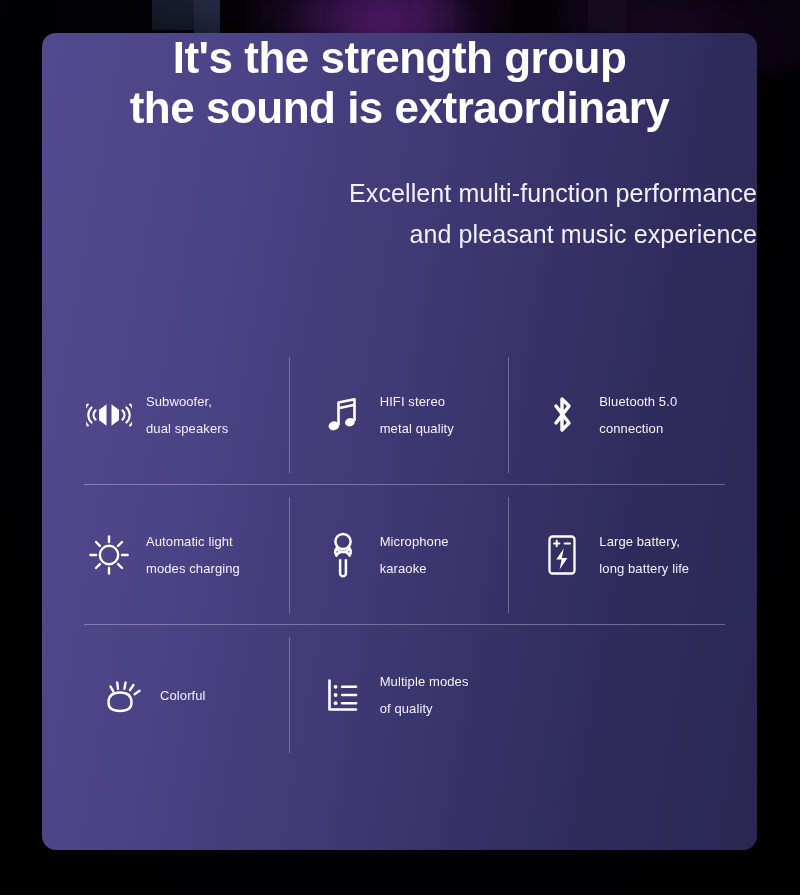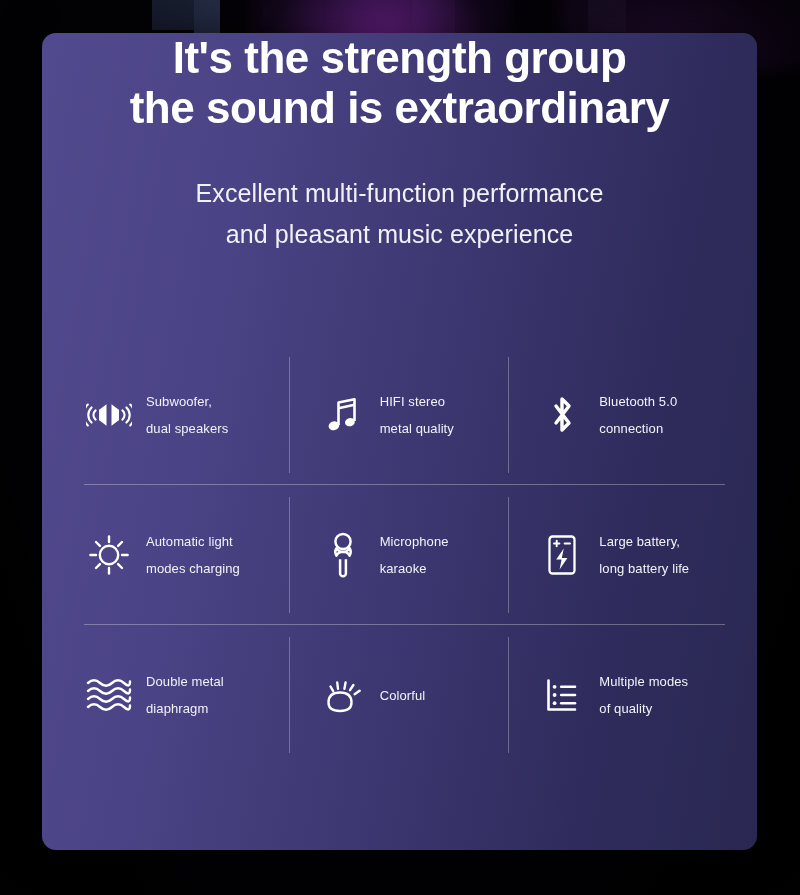--- a/index.html
+++ b/index.html
@@ -85,21 +85,21 @@
   .title-line {
     color: #ffffff;
     font-size: 44px;
     font-weight: bold;
     line-height: 50px;
     letter-spacing: -0.5px;
     white-space: nowrap;
   }
   #subtitle {
     margin-top: 40px;
-    text-align: center;
+    text-align: right;
   }
   .subtitle-line {
     color: #f2f1f8;
     font-size: 25px;
     font-weight: normal;
     line-height: 41px;
     letter-spacing: 0.1px;
     white-space: nowrap;
   }
 
@@ -289,36 +289,20 @@
           </g>
           <path d="M18.8 15.6 L11.2 26.6 L16.6 26.6 L14.6 36.4 L22.4 25 L16.8 25 Z" fill="#fff"></path>
         </svg>
       </div>
       <div class="feature-text">
         <span>Large battery,</span>
         <span class="l2">long battery life</span>
       </div>
     </div>
 
-    <div class="feature-cell row3 col1">
-      <div class="feature-icon">
-        <svg width="46" height="38" viewBox="0 0 46 38" fill="none">
-          <g stroke="#fff" stroke-width="2.4" stroke-linecap="round" fill="none">
-            <path d="M2 7 Q8 1.4 14 7 T26 7 T38 7 T44 5.5"></path>
-            <path d="M2 15 Q8 9.4 14 15 T26 15 T38 15 T44 13.5"></path>
-            <path d="M2 23 Q8 17.4 14 23 T26 23 T38 23 T44 21.5"></path>
-            <path d="M2 31 Q8 25.4 14 31 T26 31 T38 31 T44 29.5"></path>
-          </g>
-        </svg>
-      </div>
-      <div class="feature-text">
-        <span>Double metal</span>
-        <span class="l2">diaphragm</span>
-      </div>
-    </div>
 
     <div class="feature-cell row3 col2">
       <div class="feature-icon">
         <svg width="44" height="42" viewBox="0 0 44 42" fill="none">
           <path d="M7.5 28.5 Q7.5 18.5 19 18.5 Q30.5 18.5 30.5 28.5 Q30.5 37 19 37 Q7.5 37 7.5 28.5 Z" stroke="#fff" stroke-width="2.4" fill="none"></path>
           <g stroke="#fff" stroke-width="2.4" stroke-linecap="round">
             <line x1="9.5" y1="12.5" x2="12.2" y2="17.2"></line>
             <line x1="16.2" y1="8.4" x2="17.0" y2="14.8"></line>
             <line x1="24.6" y1="8.4" x2="23.4" y2="14.8"></line>
             <line x1="32.4" y1="11.0" x2="29.0" y2="16.2"></line>

